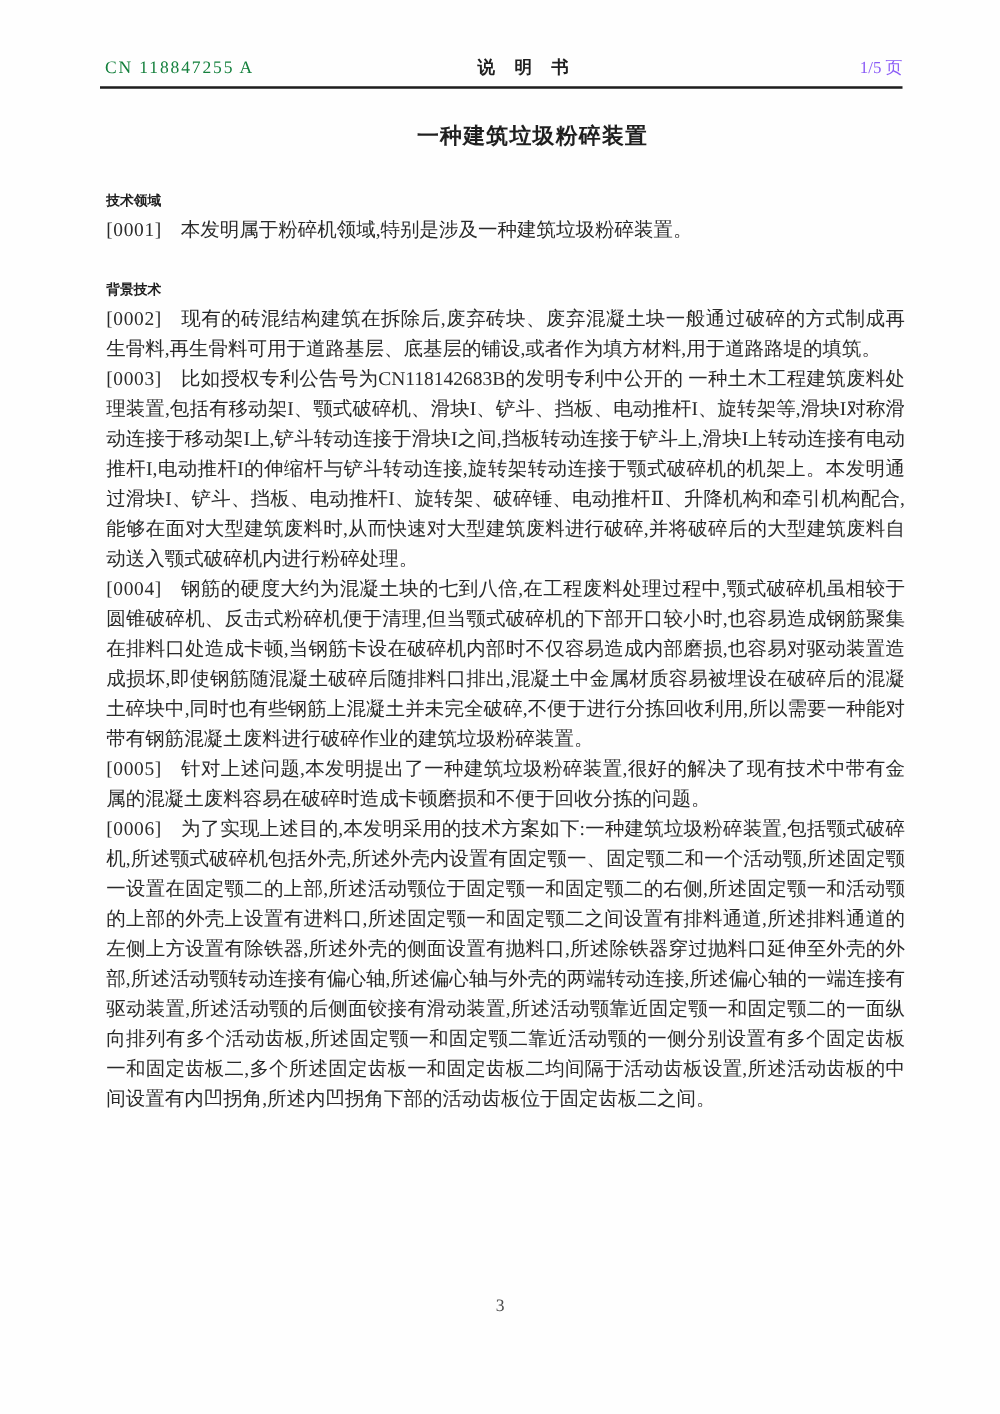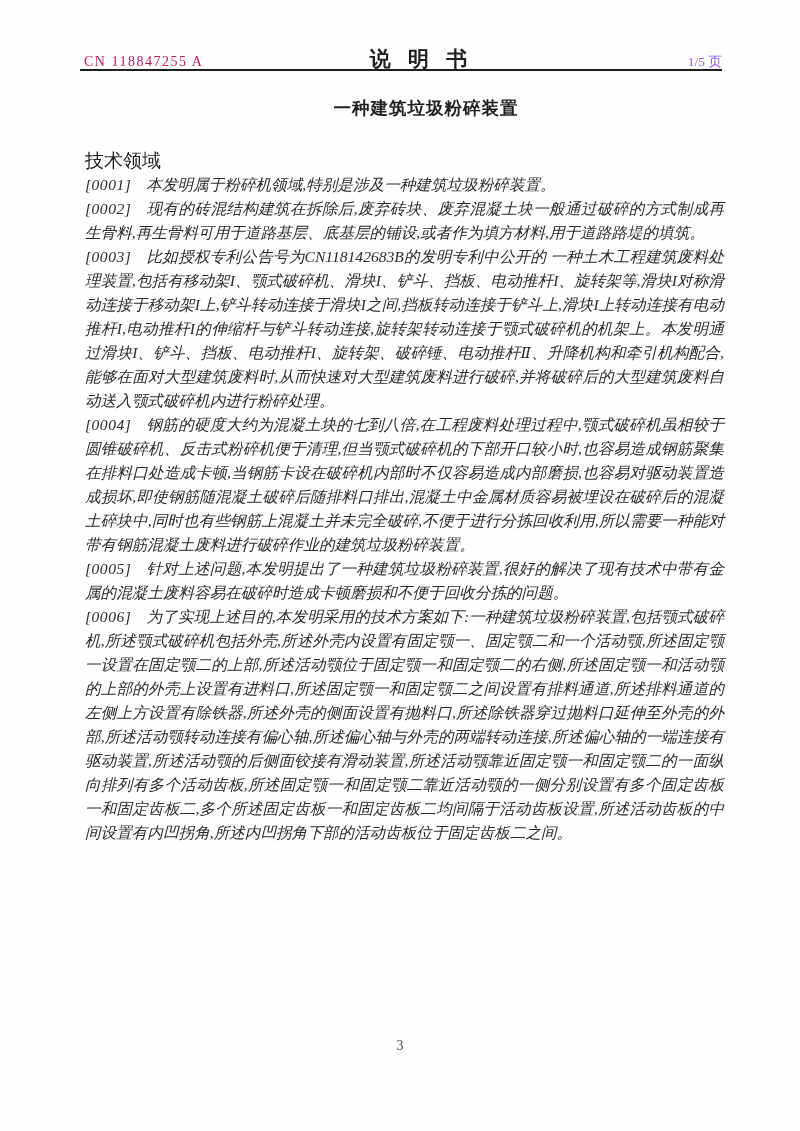--- a/index.html
+++ b/index.html
@@ -22,25 +22,25 @@
     top: 45px;
     left: 84px;
     width: 638px;
     display: flex;
     justify-content: space-between;
     align-items: baseline;
   }
   .patent-number {
     font-size: 14px;
     letter-spacing: 1.5px;
-    color: #be185d;
+    color: #15803d;
     white-space: nowrap;
   }
   .doc-type {
-    font-size: 21px;
+    font-size: 14px;
     font-weight: bold;
     letter-spacing: 6px;
     color: #1f1f1f;
     white-space: nowrap;
     transform: translateX(-24px);
   }
   .page-indicator {
     font-size: 13.5px;
     color: #8b5cf6;
     white-space: nowrap;
@@ -73,31 +73,30 @@
     top: 149px;
     left: 85px;
     width: 639px;
     font-size: 15.6px;
     line-height: 24px;
     text-align: justify;
     color: #2a2a2a;
   }
   .section { margin: 0; }
   .section-heading {
-    font-size: 19px;
-    font-weight: normal;
+    font-size: 11px;
+    font-weight: bold;
     margin: 0;
     color: #1f1f1f;
   }
   .section-heading.gap-bg { margin-top: 23px; }
   .section-heading.gap-fm { margin-top: 22px; }
   .para {
     margin: 0;
     text-align: justify;
-    font-style: italic;
   }
   .pnum {
     display: inline-block;
     margin-right: 15px;
     letter-spacing: 0.5px;
   }
   
   .footer {
     position: absolute;
     top: 1036px;
@@ -127,20 +126,21 @@
   <div class="content">
 
     <div class="section">
       <h2 class="section-heading">技术领域</h2>
       <p class="para">
         <span class="pnum">[0001]</span><span>本发明属于粉碎机领域,特别是涉及一种建筑垃圾粉碎装置。</span>
       </p>
     </div>
 
     <div class="section">
+      <h2 class="section-heading gap-bg">背景技术</h2>
       <p class="para">
         <span class="pnum">[0002]</span><span>现有的砖混结构建筑在拆除后,废弃砖块、废弃混凝土块一般通过破碎的方式制成再生骨料,再生骨料可用于道路基层、底基层的铺设,或者作为填方材料,用于道路路堤的填筑。</span>
       </p>
       <p class="para">
         <span class="pnum">[0003]</span><span>比如授权专利公告号为CN118142683B的发明专利中公开的 一种土木工程建筑废料处理装置,包括有移动架I、颚式破碎机、滑块I、铲斗、挡板、电动推杆I、旋转架等,滑块I对称滑动连接于移动架I上,铲斗转动连接于滑块I之间,挡板转动连接于铲斗上,滑块I上转动连接有电动推杆I,电动推杆I的伸缩杆与铲斗转动连接,旋转架转动连接于颚式破碎机的机架上。本发明通过滑块I、铲斗、挡板、电动推杆I、旋转架、破碎锤、电动推杆Ⅱ、升降机构和牵引机构配合,能够在面对大型建筑废料时,从而快速对大型建筑废料进行破碎,并将破碎后的大型建筑废料自动送入颚式破碎机内进行粉碎处理。</span>
       </p>
       <p class="para">
         <span class="pnum">[0004]</span><span>钢筋的硬度大约为混凝土块的七到八倍,在工程废料处理过程中,颚式破碎机虽相较于圆锥破碎机、反击式粉碎机便于清理,但当颚式破碎机的下部开口较小时,也容易造成钢筋聚集在排料口处造成卡顿,当钢筋卡设在破碎机内部时不仅容易造成内部磨损,也容易对驱动装置造成损坏,即使钢筋随混凝土破碎后随排料口排出,混凝土中金属材质容易被埋设在破碎后的混凝土碎块中,同时也有些钢筋上混凝土并未完全破碎,不便于进行分拣回收利用,所以需要一种能对带有钢筋混凝土废料进行破碎作业的建筑垃圾粉碎装置。</span>
       </p>
     </div>

